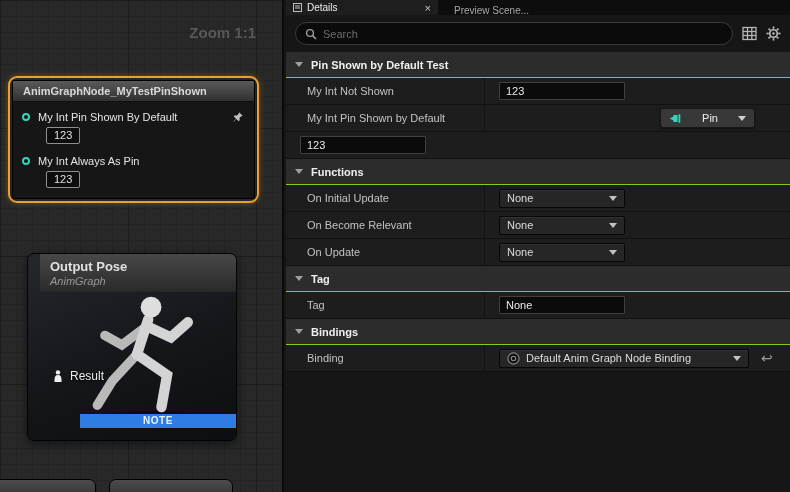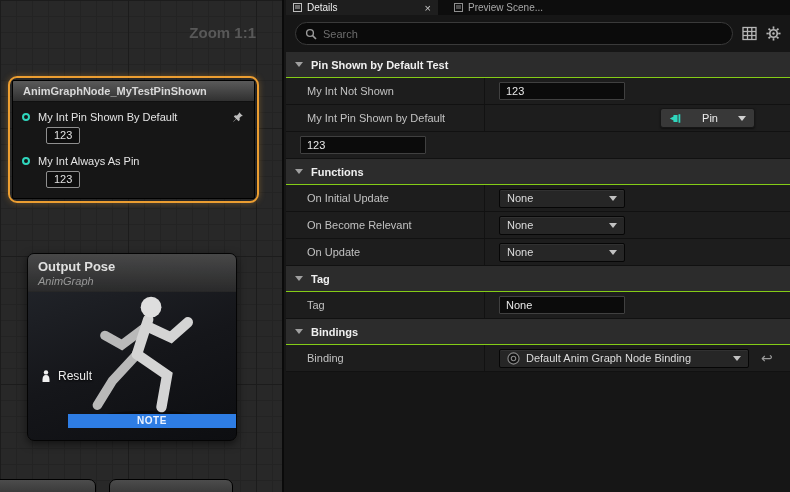--- a/index.html
+++ b/index.html
@@ -57,20 +57,21 @@
     border:1px solid #8f8f8f; border-radius:2px; background:rgba(0,0,0,0.4);
     color:#e0e0e0; font-size:11px; padding:1px 7px; line-height:13px;
   }
 
   
   .output-node {
     position:absolute; left:27px; top:253px; width:210px; height:188px;
     border:1px solid #040404; border-radius:7px; overflow:hidden;
     background:linear-gradient(160deg,#24272d 0%,#15161a 55%,#0d0e11 100%);
     box-shadow:0 3px 8px rgba(0,0,0,0.55);
+    padding-left:12px;
   }
   .output-node-header {
     background:linear-gradient(rgba(74,74,74,0.95),rgba(44,44,44,0.88));
     padding:5px 10px 4px; border-bottom:1px solid rgba(0,0,0,0.45);
   }
   .output-title { font-size:13px; font-weight:bold; color:#e0e0e0; }
   .output-subtitle { font-size:11px; font-style:italic; color:#989898; margin-top:1px; }
   .output-body { position:relative; height:136px; }
   .mannequin { position:absolute; right:4px; bottom:2px; }
   .result-row {
@@ -94,21 +95,21 @@
 
   
   .details { position:absolute; left:286px; top:0; right:0; bottom:0; background:#161616; }
 
   .tabbar { height:15px; background:#0d0d0d; display:flex; align-items:stretch; }
   .tab {
     display:flex; align-items:center; gap:5px; padding:0 7px;
     font-size:10px;
   }
   .tab.active { width:152px; background:#1e1e1e; color:#efefef; }
-  .tab.inactive { margin-left:9px; color:#a8a8a8; }
+  .tab.inactive { margin-left:9px; color:#a8a8a8;flex-direction:column; }
   .tab-close { margin-left:auto; font-size:11px; color:#c9c9c9; line-height:10px; }
 
   .searchrow { height:37px; display:flex; align-items:center; gap:9px; padding:0 9px; }
   .searchbox {
     flex:1; height:23px; border-radius:12px;
     background:#0b0b0b; border:1px solid #3a3a3a;
     display:flex; align-items:center; gap:6px; padding:0 9px;
   }
   .searchbox input {
     flex:1; background:transparent; border:none; outline:none;

